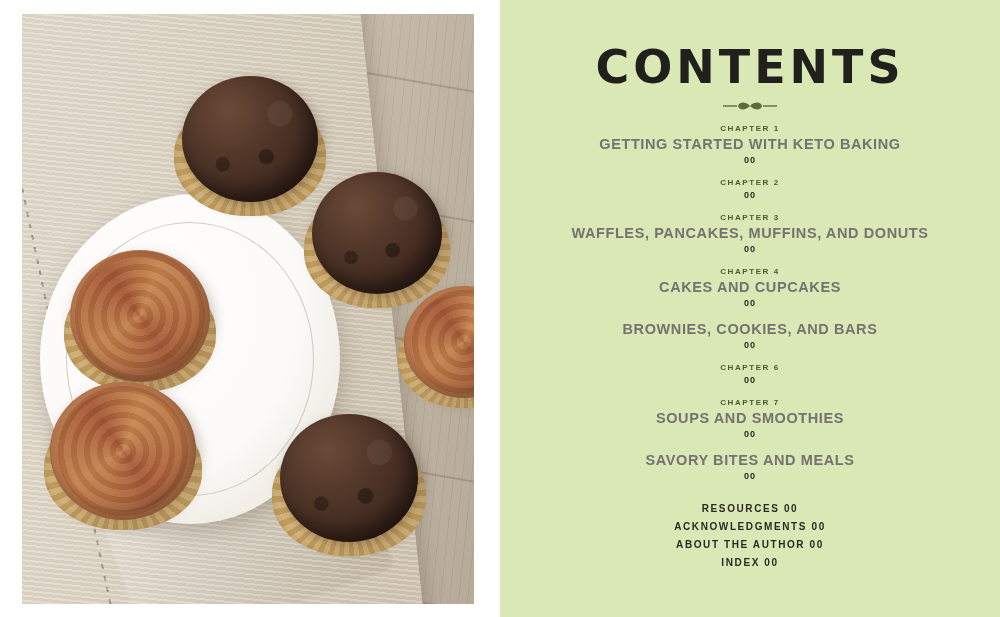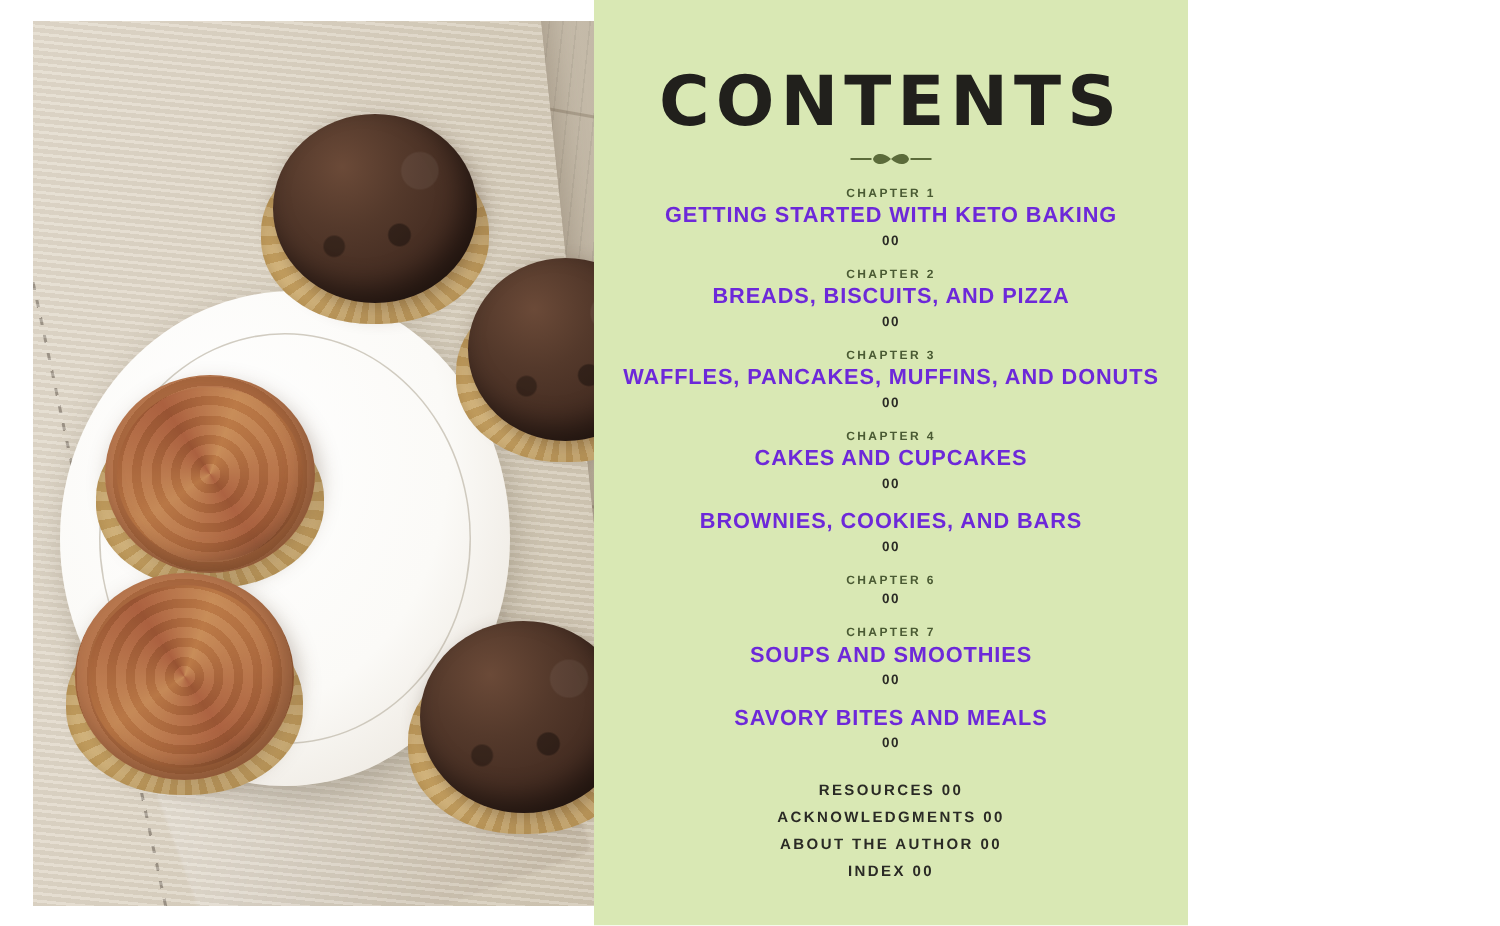--- a/index.html
+++ b/index.html
@@ -8,21 +8,21 @@
     background: #ffffff;
   }
   body {
     width: 1000px;
     height: 617px;
     font-family: "Liberation Sans", sans-serif;
     overflow: hidden;
   }
   .spread {
     position: relative;
-    width: 792px;
+    width: 1000px;
     height: 617px;
     display: flex;
     text-decoration: underline;
   }
   
   .page-left {
     position: relative;
     width: 500px;
     height: 617px;
     background: #ffffff;
@@ -205,21 +205,21 @@
     letter-spacing: 1.6px;
     font-weight: 700;
     color: #4a5a33;
     margin-bottom: 3px;
     text-transform: uppercase;
   }
   .chapter-title {
     font-size: 14.5px;
     font-weight: 700;
     letter-spacing: 0.6px;
-    color: #6d28d9;
+    color: #737373;
     text-transform: uppercase;
   }
   .chapter-page {
     font-size: 9px;
     font-weight: 700;
     letter-spacing: 1px;
     color: #2a2a25;
     margin-top: 3px;
   }
   .backmatter {
@@ -302,21 +302,20 @@
       </svg>
 
       <div class="chapter">
         <div class="chapter-num">CHAPTER 1</div>
         <div class="chapter-title">GETTING STARTED WITH KETO BAKING</div>
         <div class="chapter-page">00</div>
       </div>
 
       <div class="chapter">
         <div class="chapter-num">CHAPTER 2</div>
-        <div class="chapter-title">BREADS, BISCUITS, AND PIZZA</div>
         <div class="chapter-page">00</div>
       </div>
 
       <div class="chapter">
         <div class="chapter-num">CHAPTER 3</div>
         <div class="chapter-title">WAFFLES, PANCAKES, MUFFINS, AND DONUTS</div>
         <div class="chapter-page">00</div>
       </div>
 
       <div class="chapter">

